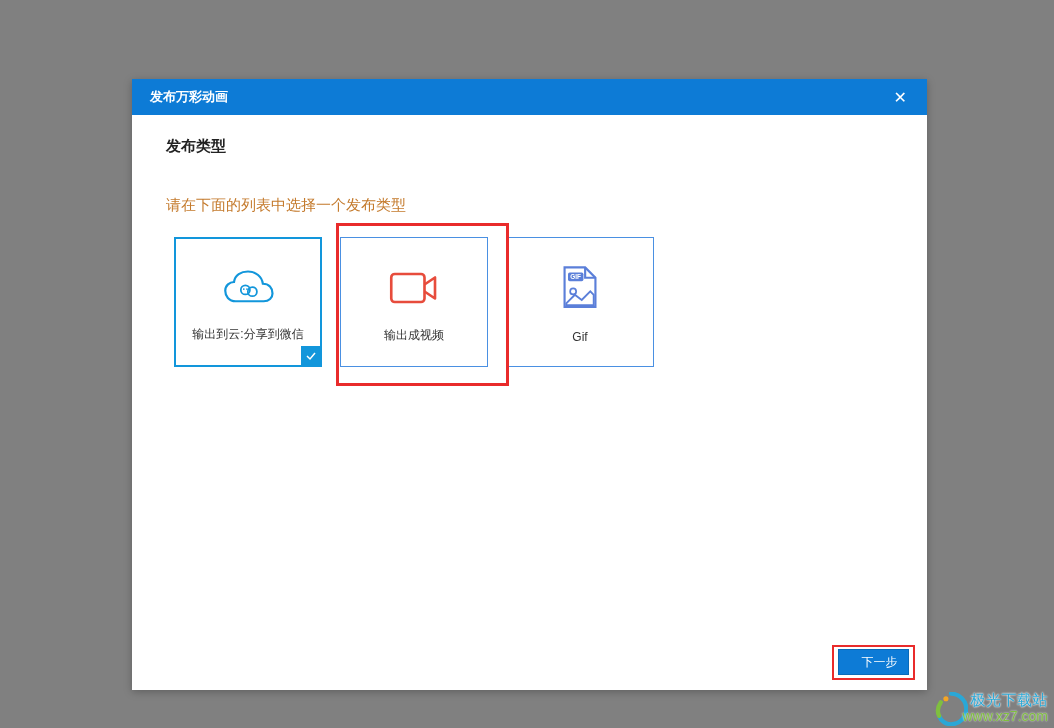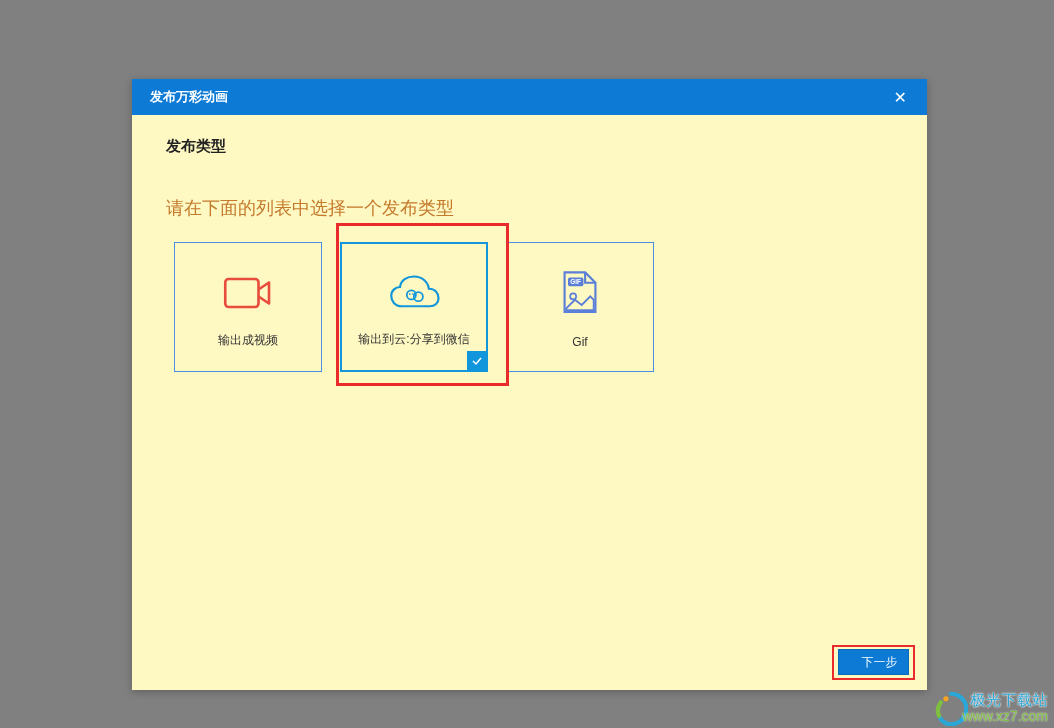--- a/index.html
+++ b/index.html
@@ -8,21 +8,21 @@
     background: #808080;
     font-family: "Microsoft YaHei", "PingFang SC", Arial, sans-serif;
     position: relative;
   }
   .dialog {
     position: absolute;
     left: 132px;
     top: 79px;
     width: 795px;
     height: 611px;
-    background: #fef9c3;
+    background: #ffffff;
     box-shadow: 0 2px 8px rgba(0,0,0,0.25);
     display: flex;
     flex-direction: column;
   }
   .titlebar {
     height: 36px;
     background: #0d7bd6;
     display: flex;
     align-items: center;
     justify-content: space-between;
@@ -42,21 +42,21 @@
     padding: 22px 34px 0 34px;
     position: relative;
   }
   .section-title {
     font-size: 15px;
     font-weight: bold;
     color: #222;
     margin-bottom: 10px;
   }
   .hint {
-    font-size: 18px;
+    font-size: 15px;
     color: #c47a2c;
     margin-bottom: 22px;
     margin-top: 40px;
   }
   .options {
     display: flex;
     gap: 18px;
     padding-left: 8px;
   }
   .option-card {
@@ -173,47 +173,47 @@
   <div class="titlebar">
     <span>发布万彩动画</span>
     <span class="close-x">✕</span>
   </div>
 
   <div class="content">
     <div class="section-title">发布类型</div>
     <div class="hint">请在下面的列表中选择一个发布类型</div>
 
     <div class="options">
-
-      <div class="option-card">
-        <div class="option-icon">
-          <svg viewBox="0 0 64 48" width="58" height="44">
-            <rect x="6" y="8" width="38" height="32" rx="4" fill="none" stroke="#e74c3c" stroke-width="3"></rect>
-            <path d="M44 20 L56 12 V36 L44 28" fill="none" stroke="#e74c3c" stroke-width="3" stroke-linejoin="round"></path>
-          </svg>
-        </div>
-        <span class="option-label">输出成视频</span>
-      </div>
 
       <div class="option-card selected">
         <div class="option-icon">
           <svg viewBox="0 0 64 48" width="56" height="44">
             <path d="M50 38 H18 C10 38 6 32 6 26 C6 20 11 16 16 16 C17 8 24 4 32 4 C41 4 48 10 49 18 C56 18 60 23 60 29 C60 34 56 38 50 38 Z" fill="none" stroke="#1296db" stroke-width="2.5"></path>
             <circle cx="29" cy="25" r="5.2" fill="none" stroke="#1296db" stroke-width="2"></circle>
             <circle cx="37" cy="27" r="5.2" fill="none" stroke="#1296db" stroke-width="2"></circle>
             <circle cx="27.2" cy="24" r="1" fill="#1296db"></circle>
             <circle cx="30.8" cy="24" r="1" fill="#1296db"></circle>
           </svg>
         </div>
         <span class="option-label">输出到云:分享到微信</span>
         <div class="check-badge">
           <svg viewBox="0 0 24 24">
               <path d="M4 12 L10 18 L20 6" fill="none" stroke="#fff" stroke-width="3"></path>
             </svg>
         </div>
+      </div>
+
+      <div class="option-card">
+        <div class="option-icon">
+          <svg viewBox="0 0 64 48" width="58" height="44">
+            <rect x="6" y="8" width="38" height="32" rx="4" fill="none" stroke="#e74c3c" stroke-width="3"></rect>
+            <path d="M44 20 L56 12 V36 L44 28" fill="none" stroke="#e74c3c" stroke-width="3" stroke-linejoin="round"></path>
+          </svg>
+        </div>
+        <span class="option-label">输出成视频</span>
       </div>
 
       <div class="option-card">
         <div class="option-icon">
           <svg viewBox="0 0 56 56" width="48" height="48">
             <path d="M10 4 H34 L46 16 V50 H10 Z" fill="none" stroke="#5b7fd9" stroke-width="2.5"></path>
             <path d="M34 4 V16 H46" fill="none" stroke="#5b7fd9" stroke-width="2.5"></path>
             <rect x="14" y="10" width="18" height="10" rx="2" fill="#5b7fd9"></rect>
             <text x="23" y="18" font-size="7.5" font-weight="bold" fill="#fff" text-anchor="middle">GIF</text>
             <circle cx="20" cy="32" r="3.5" fill="none" stroke="#5b7fd9" stroke-width="2"></circle>

